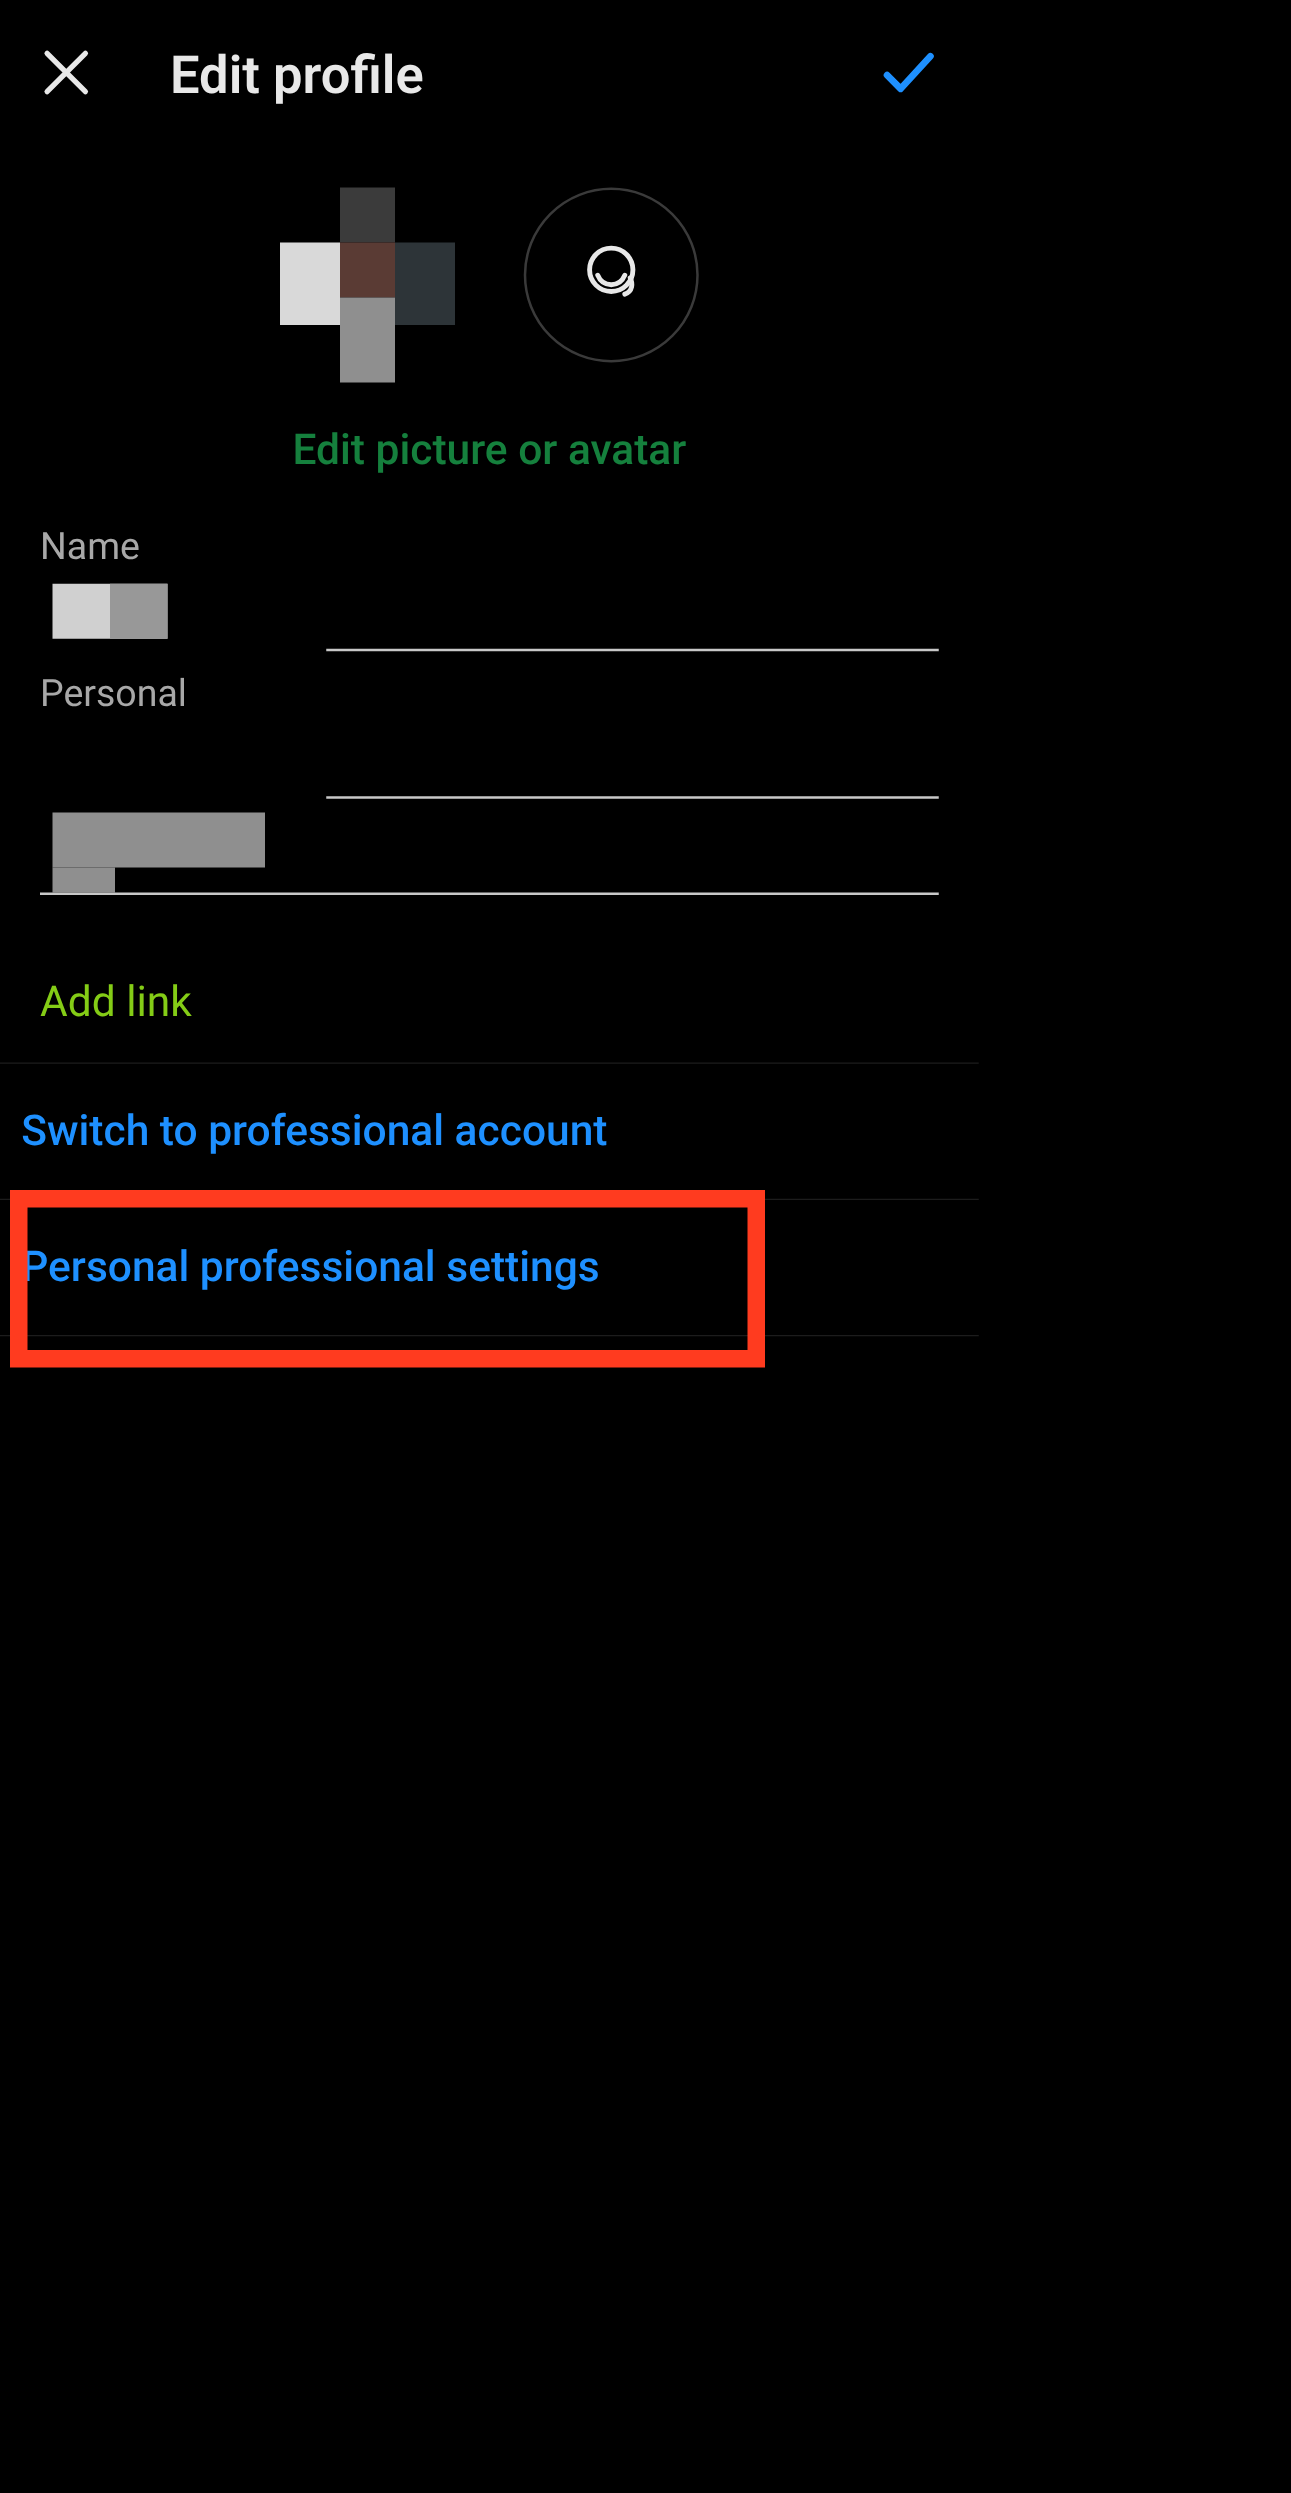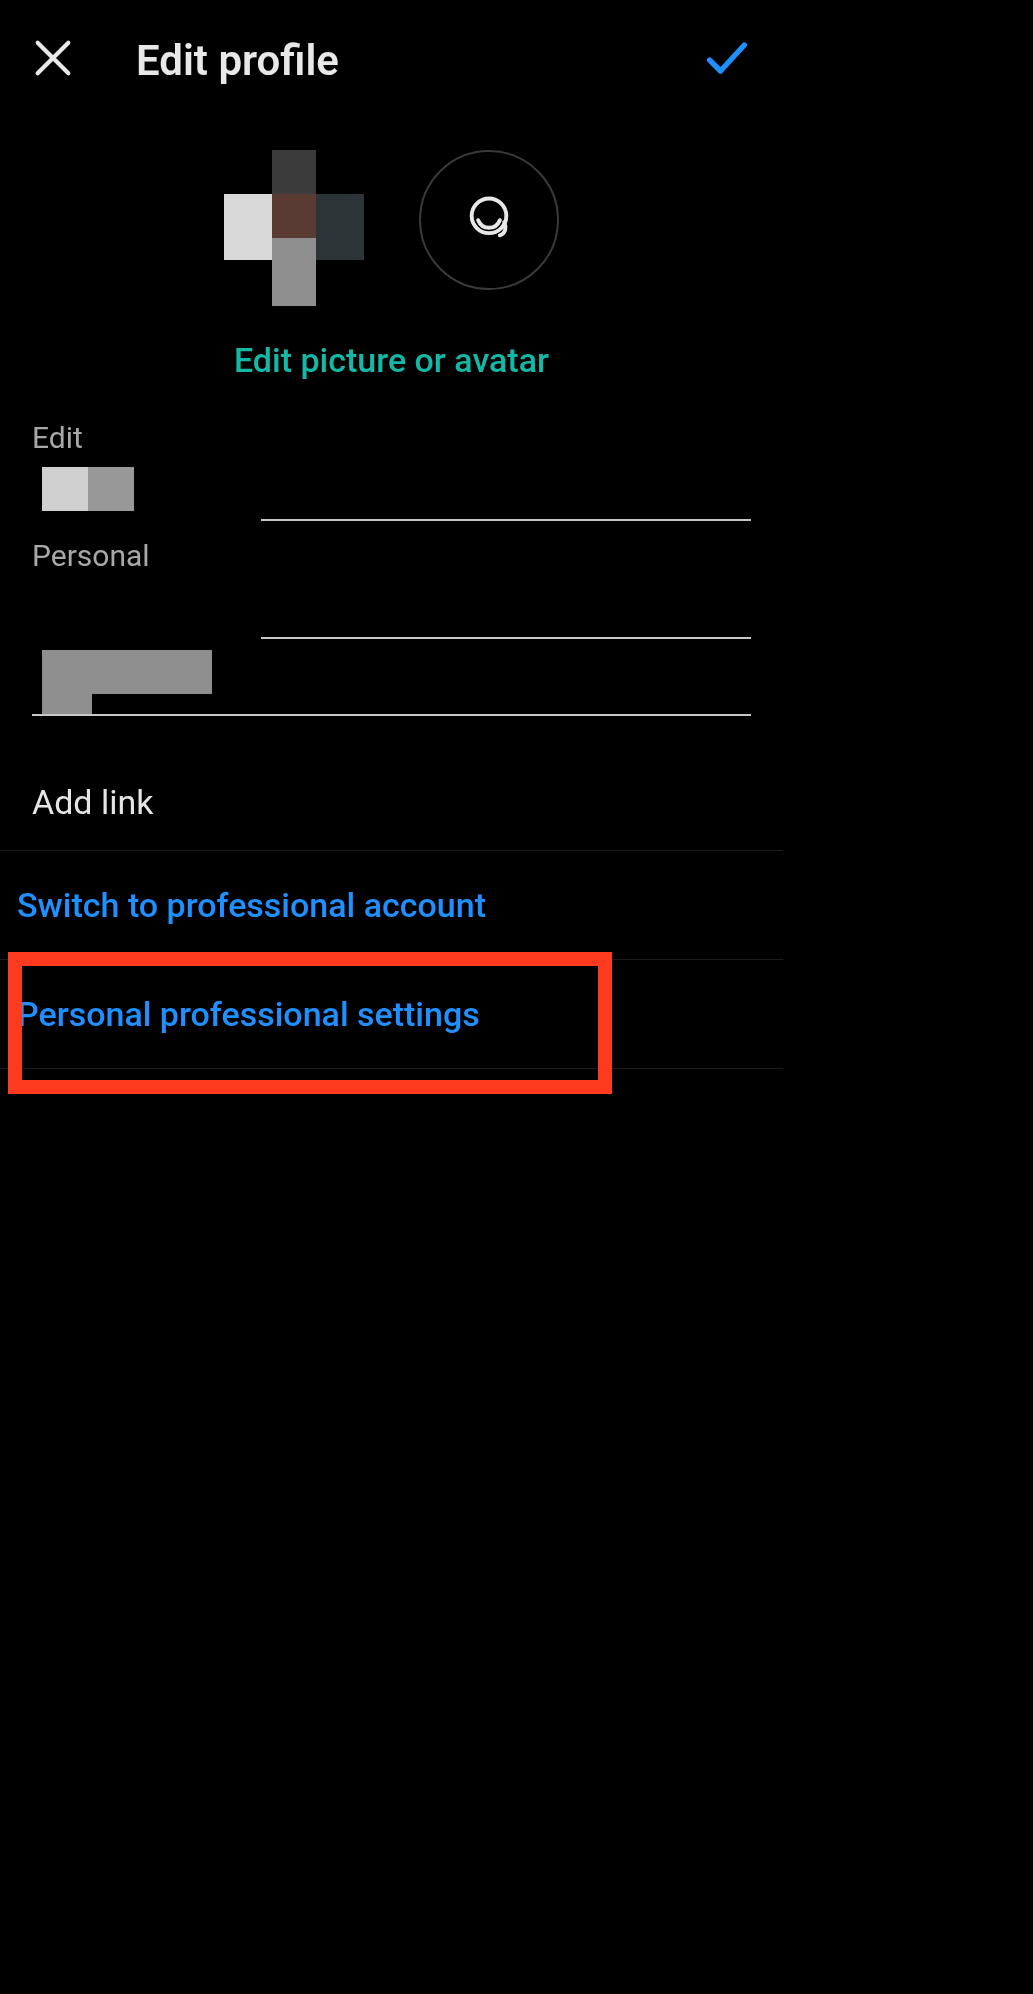--- a/index.html
+++ b/index.html
@@ -57,21 +57,21 @@
     height: 140px;
     border-radius: 50%;
     border: 2px solid #3a3a3a;
     display: flex;
     align-items: center;
     justify-content: center;
   }
   .avatar-circle svg { width: 52px; height: 52px; }
   .edit-pic-link {
     text-align: center;
-    color: #14b8a6;
+    color: #15803d;
     font-size: 34px;
     font-weight: 500;
     margin-top: 30px;
   }
   .fields {
     padding: 40px 32px 0 32px;
   }
   .field-row {
     position: relative;
     min-height: 110px;
@@ -121,21 +121,21 @@
     bottom: 0;
     height: 2px;
     background: #c8c8c8;
   }
   .input-hidden {
     position:absolute; inset:0; background:transparent; border:none; outline:none;
     color:#fff; font-size:30px; padding-left:10px;
   }
   .add-link {
     font-size: 34px;
-    color: #e5e5e5;
+    color: #84cc16;
     padding: 8px 0 28px 0;
   }
   .sep {
     height: 1px;
     background: #1c1c1c;
     width: 100%;
   }
   .link-row {
     padding: 34px 17px;
     font-size: 34px;
@@ -189,21 +189,21 @@
         </svg>
       </span>
     </div>
   </div>
 
   <div class="edit-pic-link">Edit picture or avatar</div>
 
   <div class="fields">
 
     <div class="field-row">
-      <div class="field-label">Edit</div>
+      <div class="field-label">Name</div>
       <div class="field-value-area">
         <div class="redact-block r-name"></div>
         <input class="input-hidden" value="" style="">
         <div class="underline-right"></div>
       </div>
     </div>
 
     <div class="field-row">
       <div class="field-label">Personal</div>
       <div class="field-value-area">

